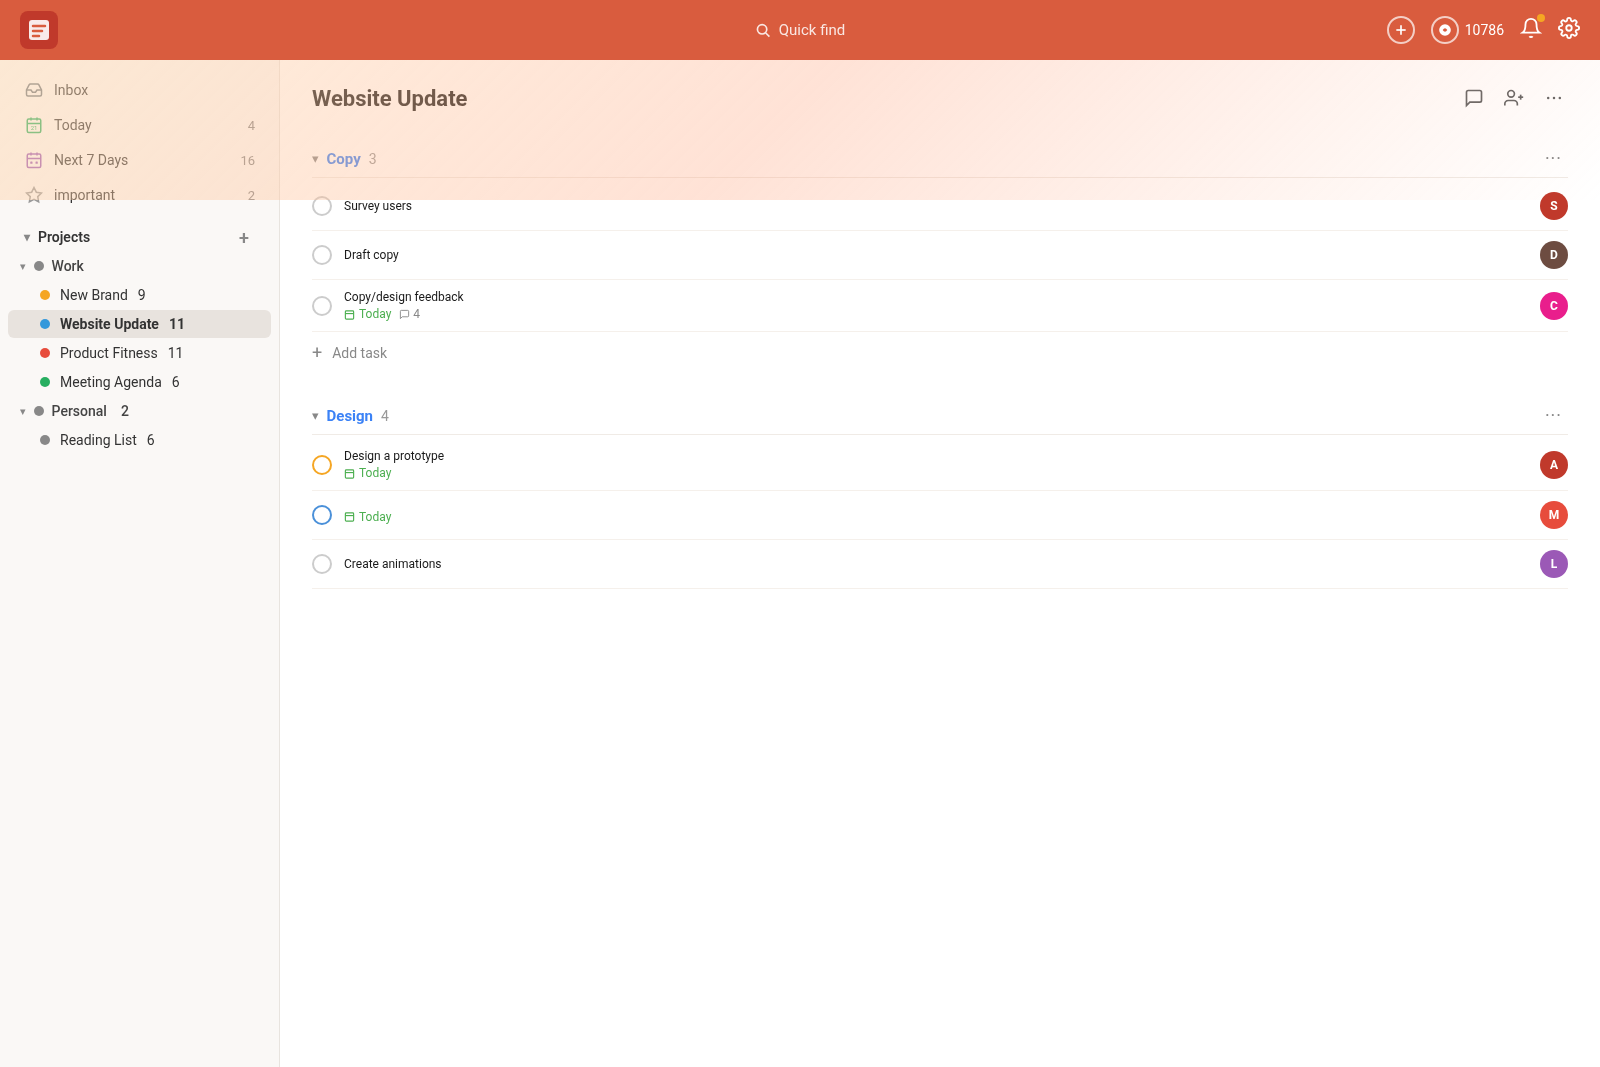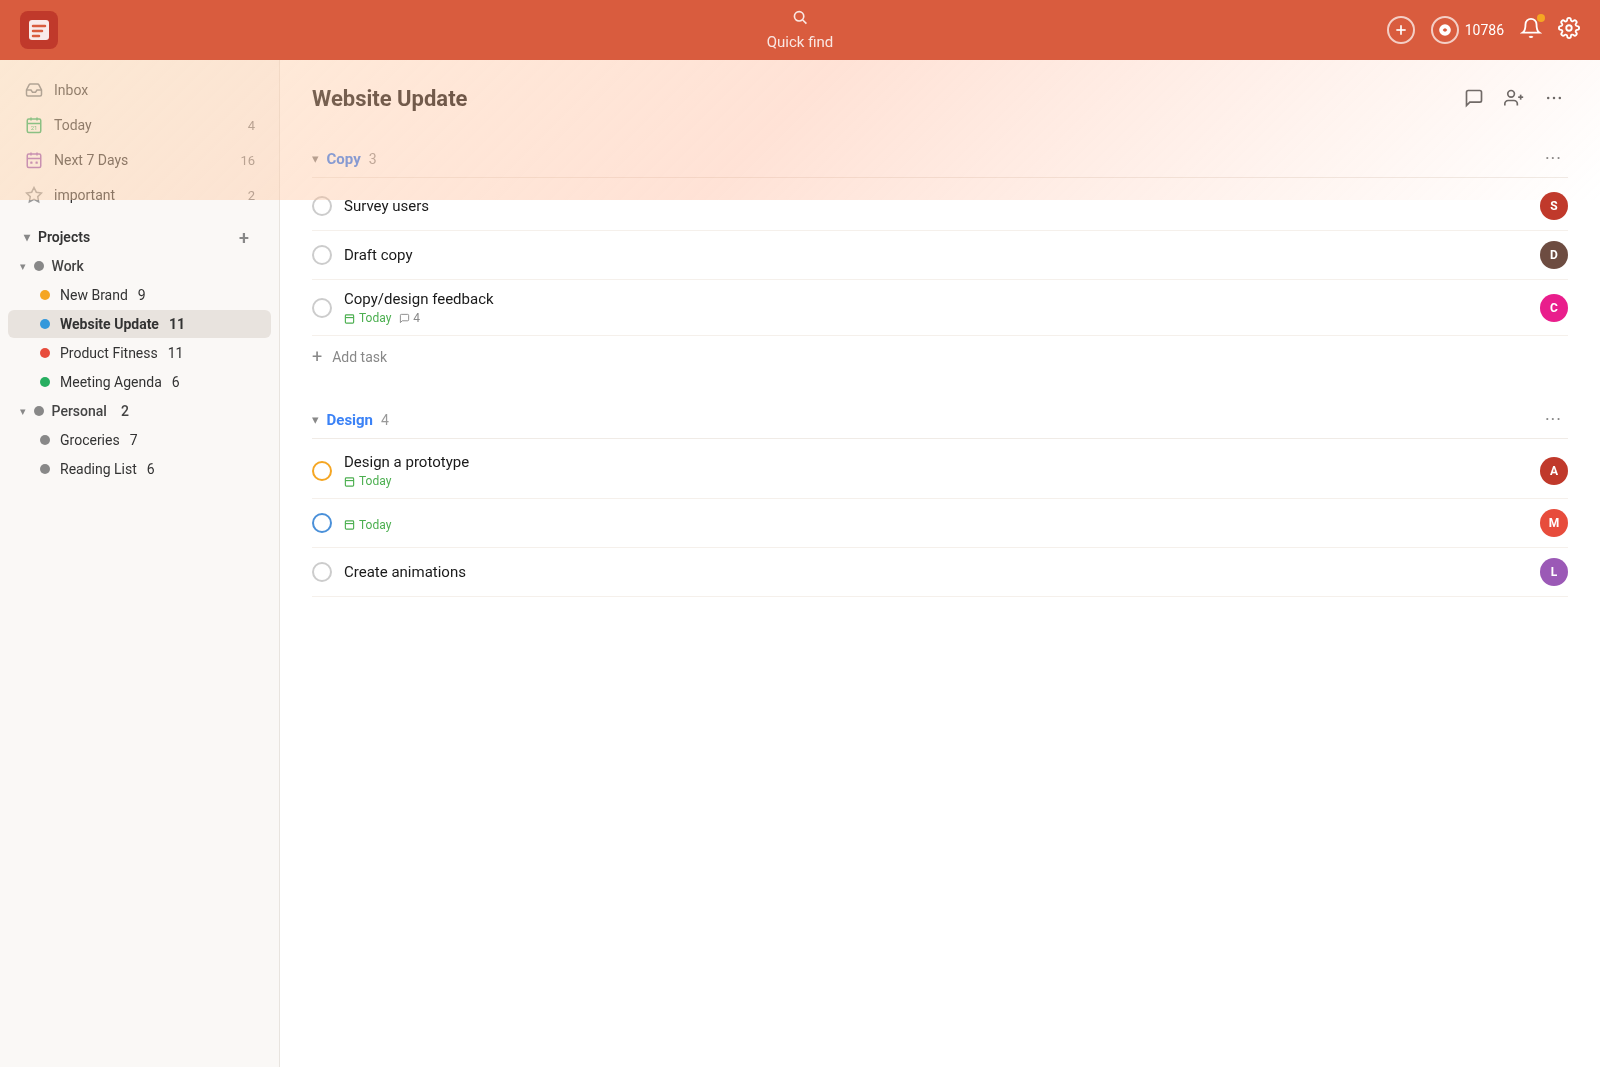--- a/index.html
+++ b/index.html
@@ -23,21 +23,20 @@
       margin-right: 20px;
     }
     .topbar-logo svg { width: 24px; height: 24px; }
     .topbar-search {
       position: absolute;
       left: 50%; transform: translateX(-50%);
       display: flex; align-items: center; gap: 8px;
       color: rgba(255,255,255,0.85);
       font-size: 15px;
       cursor: text;
-      flex-direction: column;
     }
     .topbar-right {
       margin-left: auto;
       display: flex; align-items: center; gap: 16px;
       color: white;
     }
     .topbar-right .add-btn {
       width: 28px; height: 28px;
       border-radius: 50%; border: 2px solid rgba(255,255,255,0.7);
       display: flex; align-items: center; justify-content: center;
@@ -196,21 +195,21 @@
       width: 20px; height: 20px;
       border-radius: 50%;
       border: 2px solid #ccc;
       flex-shrink: 0; cursor: pointer;
       display: flex; align-items: center; justify-content: center;
     }
     .task-checkbox.yellow { border-color: #f5a623; }
     .task-checkbox.blue { border-color: #4a90d9; }
 
     .task-info { flex: 1; }
-    .task-name { font-size: 15px; color: #1a1a1a; }
+    .task-name { font-size: 12px; color: #1a1a1a; }
     .task-meta { display: flex; align-items: center; gap: 8px; margin-top: 3px; }
     .task-due {
       display: flex; align-items: center; gap: 4px;
       font-size: 12px; color: #4caf50;
     }
     .task-comments {
       display: flex; align-items: center; gap: 3px;
       font-size: 12px; color: #888;
     }
 
@@ -384,25 +383,20 @@
     </div>
 
     <div class="group-header">
       <span class="section-chevron">▾</span>
       <span style="width:10px;height:10px;border-radius:50%;background:#888;display:inline-block;"></span>
       <span>Personal</span>
       <span class="item-count" style="margin-left:6px;">2</span>
     </div>
 
 
-    <div class="project-item">
-      <div style="width:10px;height:10px;border-radius:50%;background:#888;flex-shrink:0;"></div>
-      <span class="item-label">Groceries</span>
-      <span class="item-count">7</span>
-    </div>
 
     <div class="project-item">
       <div style="width:10px;height:10px;border-radius:50%;background:#888;flex-shrink:0;"></div>
       <span class="item-label">Reading List</span>
       <span class="item-count">6</span>
     </div>
 
   </div>
 
   <div class="main-content">

